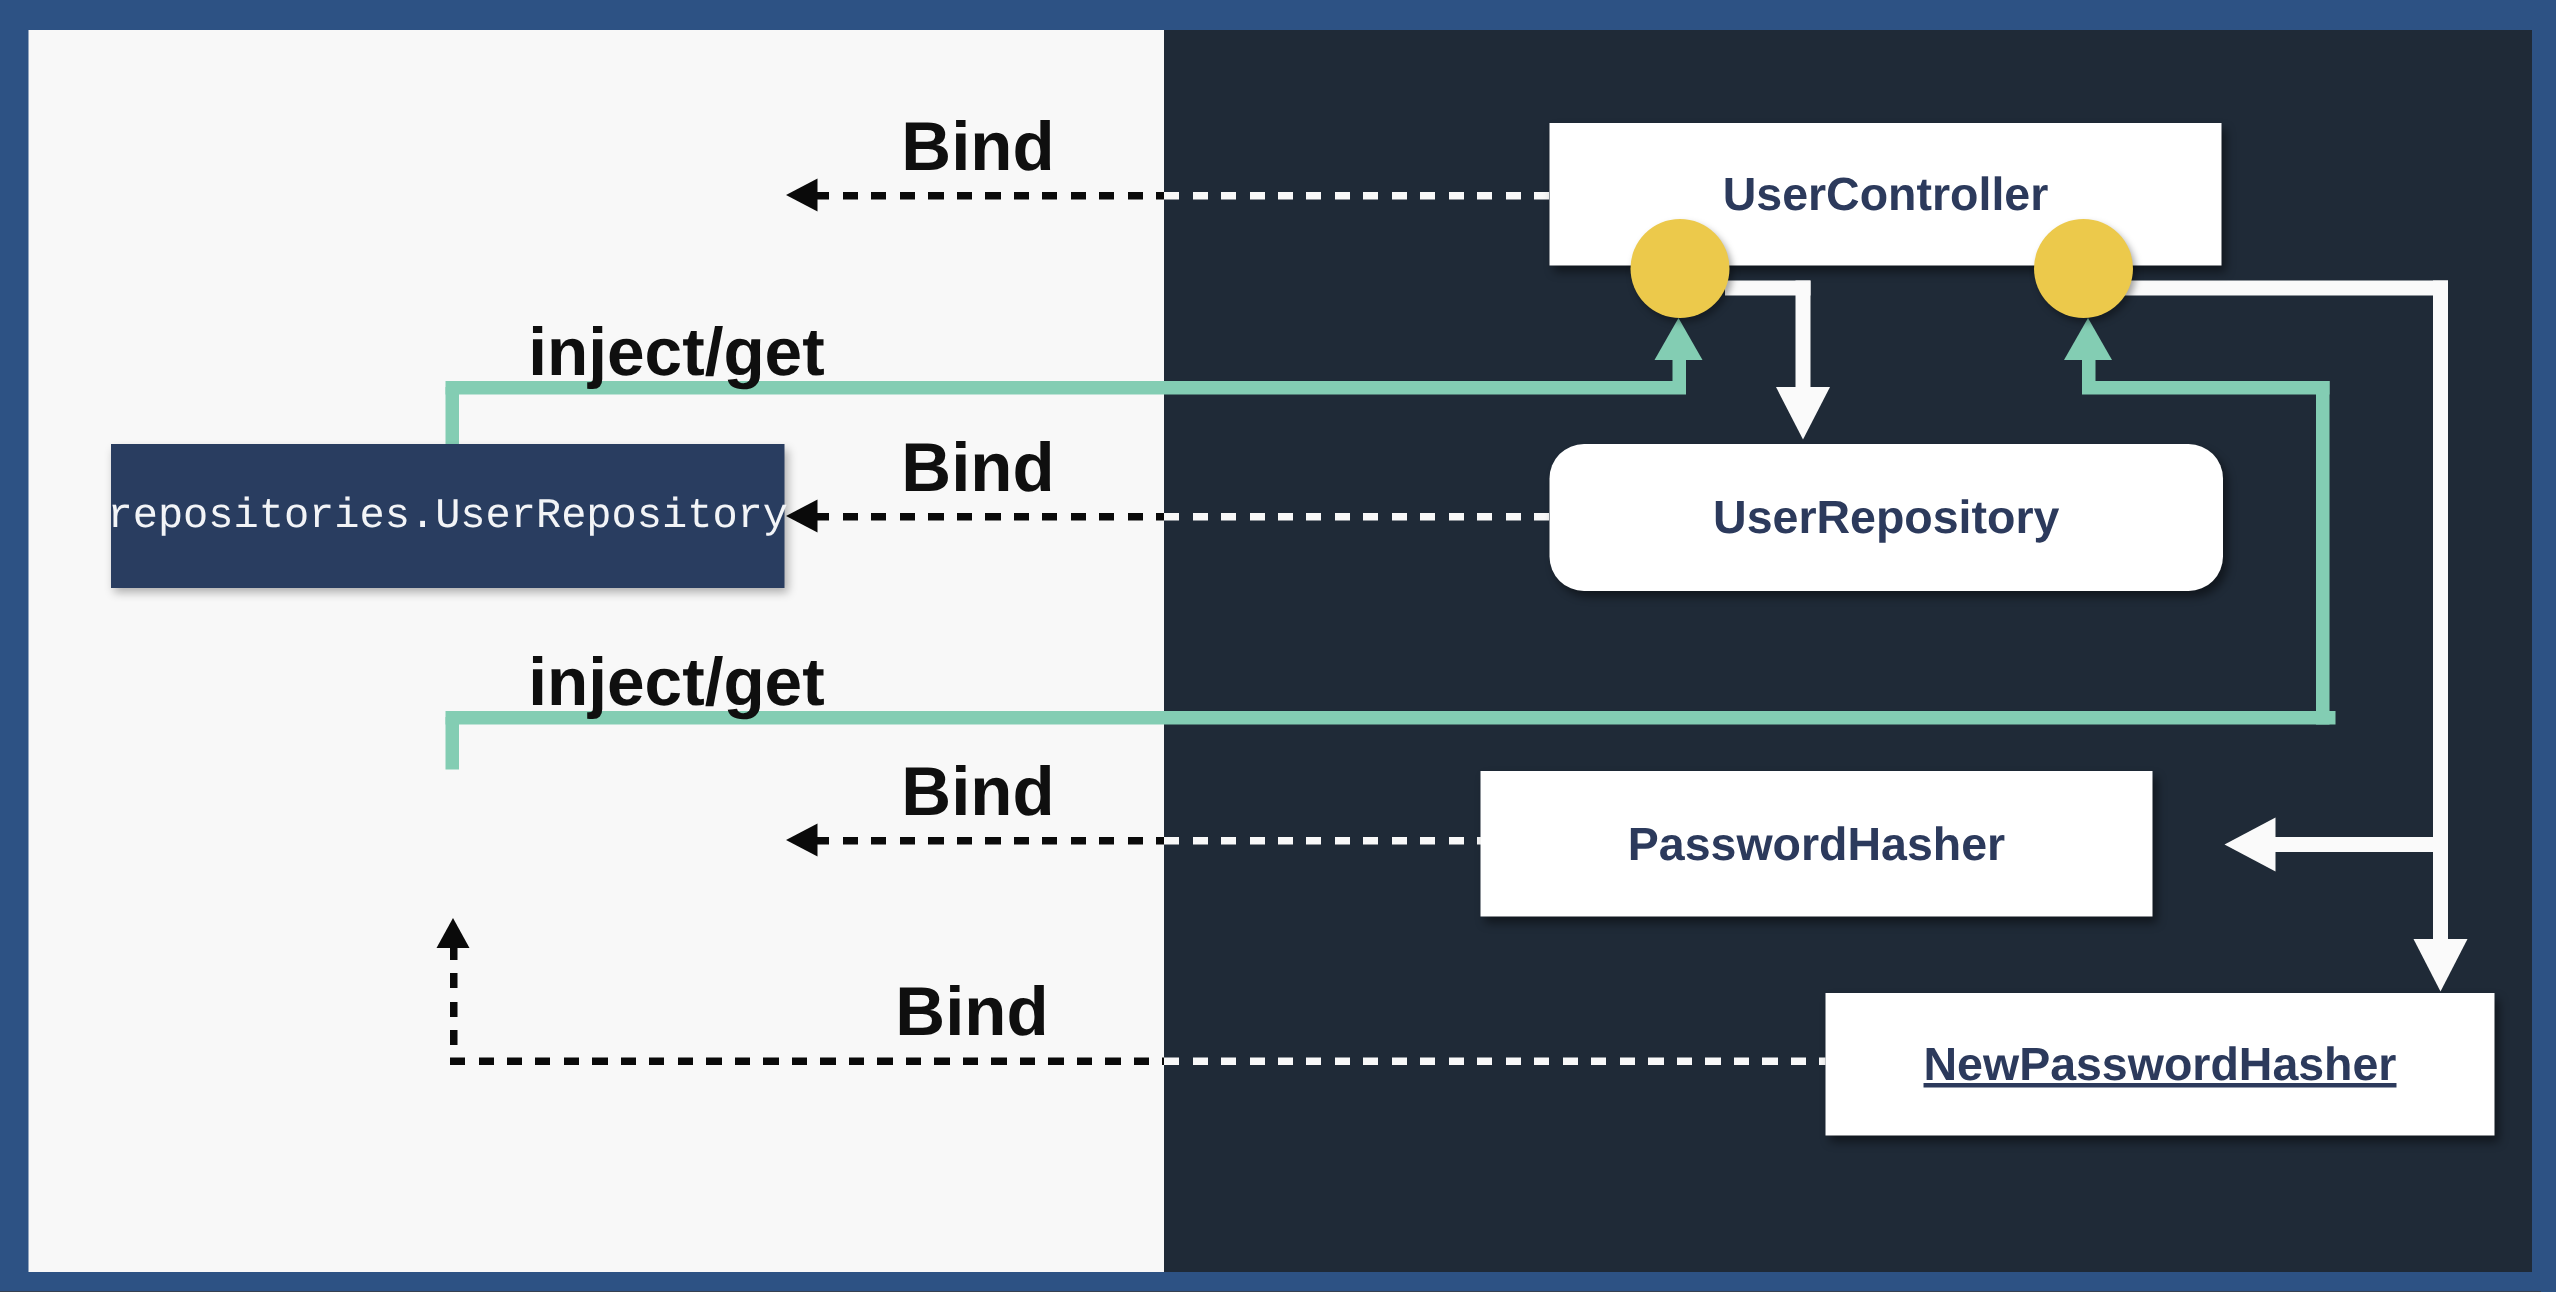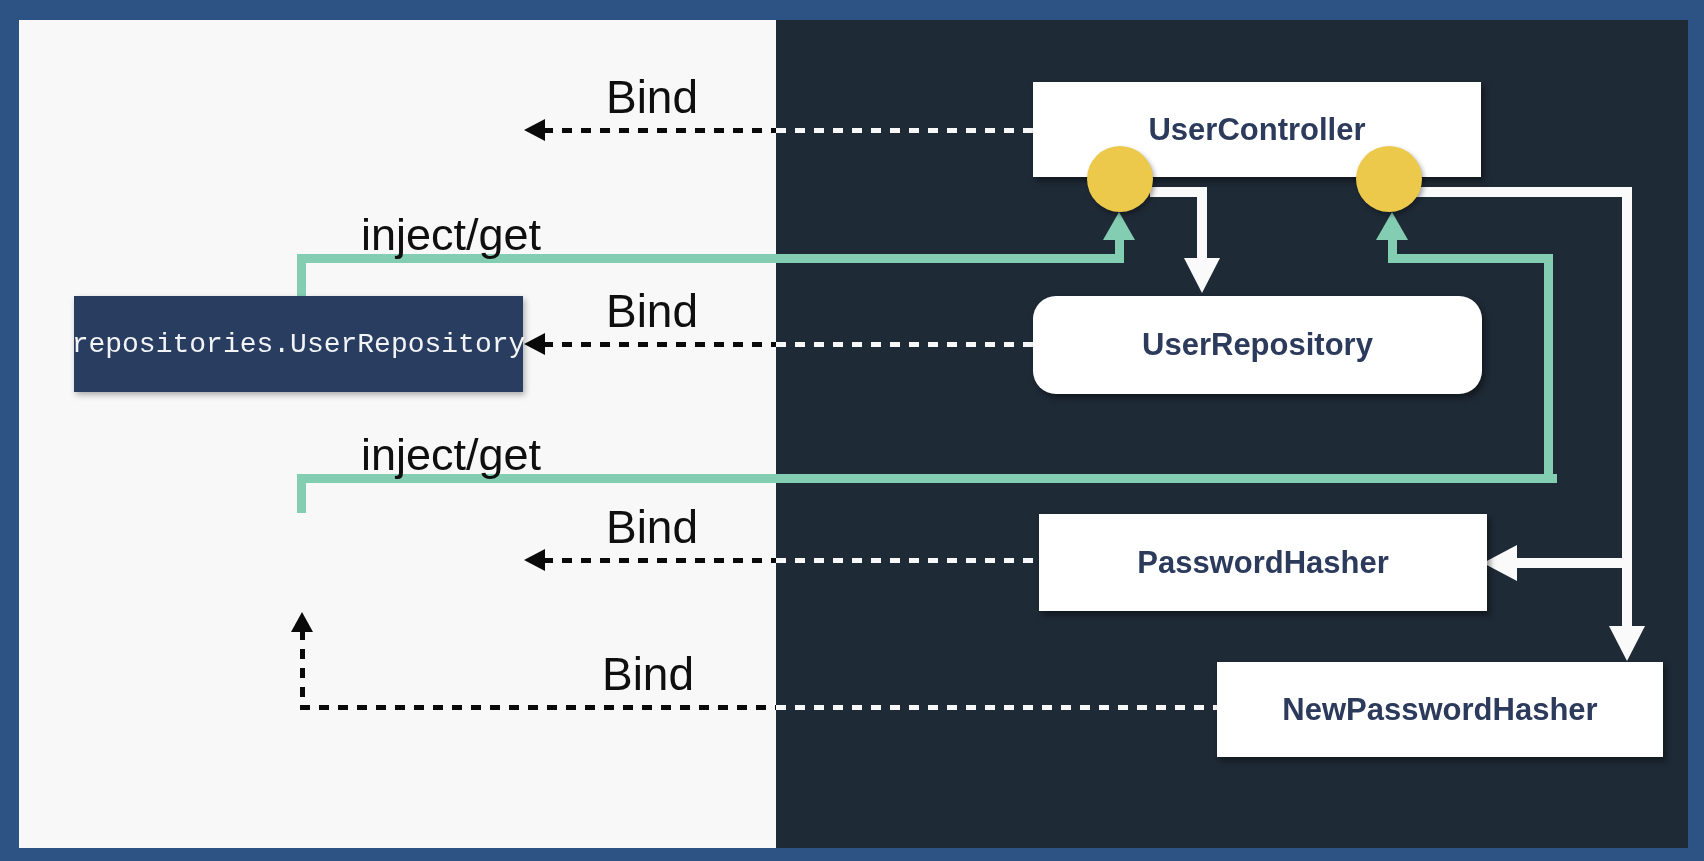--- a/index.html
+++ b/index.html
@@ -28,21 +28,21 @@
 
   .box{position:absolute;z-index:2;display:flex;align-items:center;justify-content:center;text-align:center;}
   .lbox{background:var(--c-navy_box,#293d60);color:var(--c-left_box_text,#f2f4f7);
         font-size:28px;font-weight:300;box-shadow:2px 3px 6px rgba(0,0,0,0.30);}
   .rbox{background:var(--c-white_box,#ffffff);color:var(--c-right_box_text,#2c3a5c);
         font-size:31px;font-weight:700;box-shadow:3px 4px 6px rgba(0,0,0,0.45);}
 
   .circle{position:absolute;z-index:3;width:66px;height:66px;border-radius:50%;
           background:var(--c-yellow,#ecc94b);box-shadow:2px 3px 5px rgba(0,0,0,0.35);}
 
-  .lbl{position:absolute;z-index:2;color:var(--c-label_text,#0f0f0f);font-weight:400;
+  .lbl{position:absolute;z-index:2;color:var(--c-label_text,#0f0f0f);font-weight:700;
        transform:translateX(-50%);white-space:nowrap;line-height:1;}
   .lbl.bind{font-size:46px;}
   .lbl.inject{font-size:45px;}
 </style>
 </head>
 <body>
 
 <div class="canvas">
 
   <div class="panel light" style="left:19px;top:20px;width:757px;height:828px;"></div>
@@ -97,23 +97,23 @@
   <div class="box lbox" style="left:74px;top:296px;width:449px;height:96px;font-family:Liberation Mono, monospace;">
     <span>repositories.UserRepository</span>
   </div>
 
   <div class="box rbox" style="left:1033px;top:82px;width:448px;height:95px;">
     <span>UserController</span>
   </div>
   <div class="box rbox" style="left:1033px;top:296px;width:449px;height:98px;border-radius:23px;">
     <span>UserRepository</span>
   </div>
-  <div class="box rbox" style="left:1039px;top:514px;width:448px;height:97px;">
+  <div class="box rbox" style="left:987px;top:514px;width:448px;height:97px;">
     <span>PasswordHasher</span>
   </div>
-  <div class="box rbox" style="left:1217px;top:662px;width:446px;height:95px;">
+  <div class="box rbox" style="left:1217px;top:662px;width:446px;height:95px;text-decoration:underline;">
     <span>NewPasswordHasher</span>
   </div>
 
   <div class="circle" style="left:1087px;top:146px;"></div>
   <div class="circle" style="left:1356px;top:146px;"></div>
 
 </div>
 
 </body></html>

